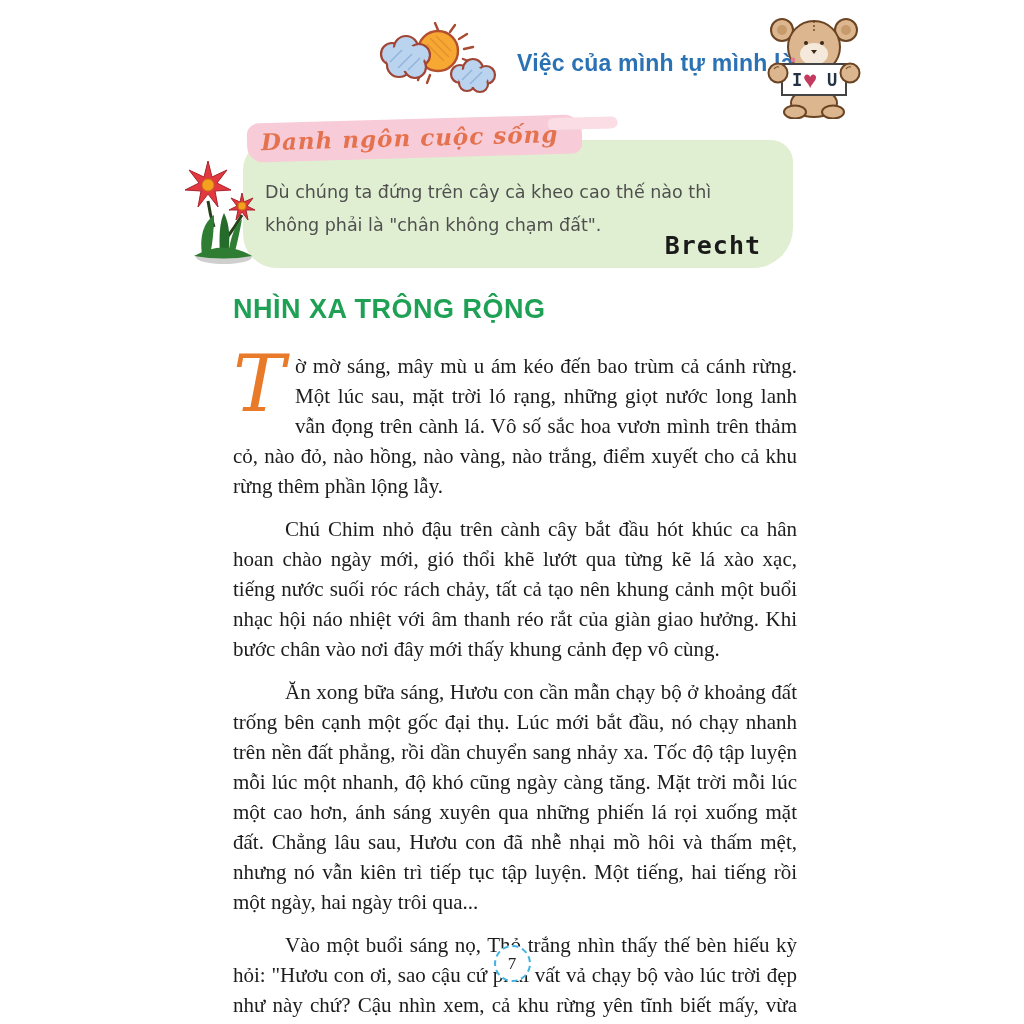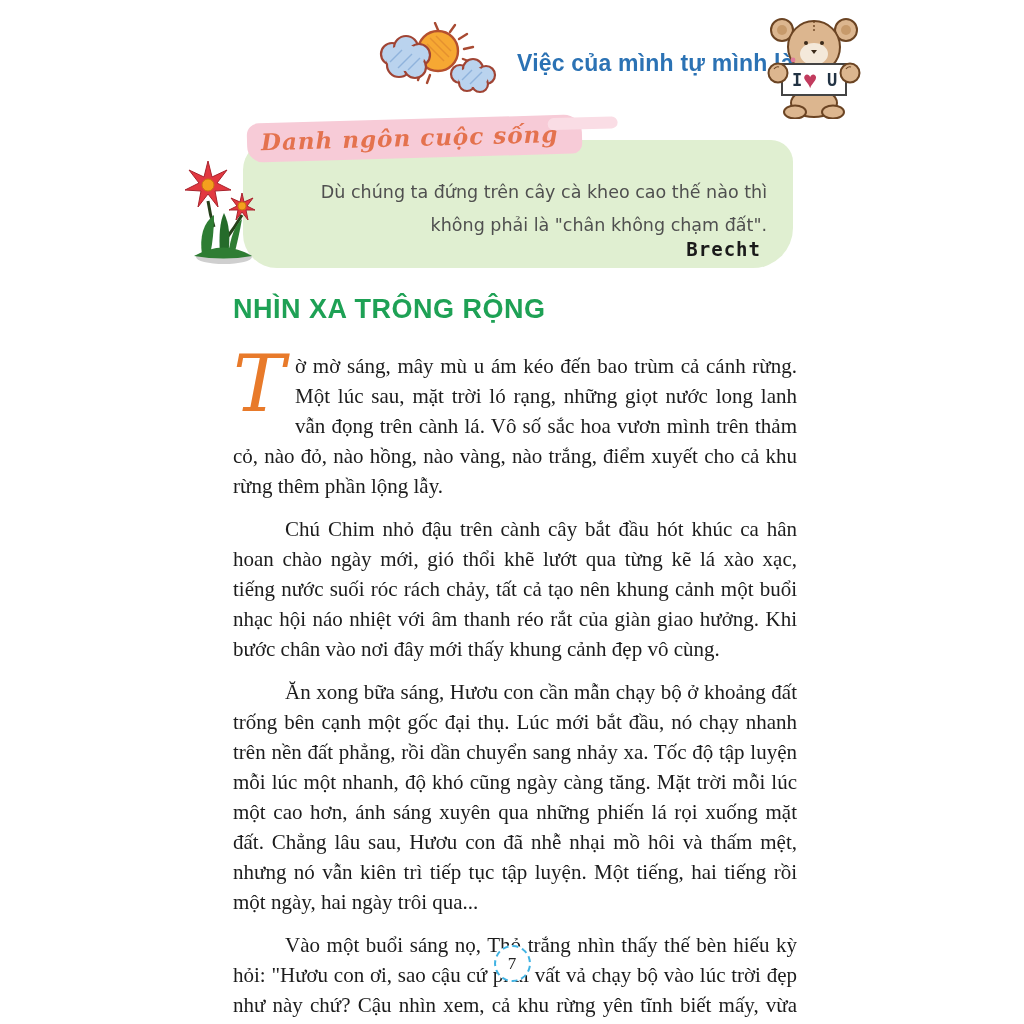--- a/index.html
+++ b/index.html
@@ -15,23 +15,23 @@
   
   .qlabel{position:absolute;left:247px;top:119px;z-index:3;background:#f7cbd7;
     padding:5px 24px 7px 14px;border-radius:12px 18px 10px 16px;transform:rotate(-1.6deg);}
   .qlabel::after{content:"";position:absolute;right:-36px;top:3px;width:70px;height:12px;
     background:#fadde5;border-radius:8px;}
   .qlabel-text{font-family:"DejaVu Serif",serif;font-style:italic;font-weight:bold;
     font-size:23px;color:#e4724e;letter-spacing:1px;position:relative;z-index:2;}
   .qbox{position:absolute;left:243px;top:140px;width:550px;height:128px;background:#e0efd1;
     border-radius:30px 22px 40px 34px;z-index:1;}
   .qtext{margin:0;padding:36px 26px 0 22px;font-family:"DejaVu Sans",sans-serif;font-size:17.5px;
-    line-height:33px;color:#4f4f4f;text-align:right;}
+    line-height:33px;color:#4f4f4f;}
   .qauthor{position:absolute;right:32px;bottom:8px;font-family:"DejaVu Sans Mono",monospace;
-    font-weight:bold;font-size:19px;color:#1a1a1a;letter-spacing:1px;}
+    font-weight:bold;font-size:25px;color:#1a1a1a;letter-spacing:1px;}
   .flower{position:absolute;left:180px;top:155px;width:86px;height:112px;z-index:2;}
 
   
   .story-heading{position:absolute;left:233px;top:294px;width:564px;margin:0;
     font-family:"Liberation Sans",sans-serif;font-weight:bold;font-size:27px;color:#1ea155;
     letter-spacing:0.5px;}
   .bodytext{position:absolute;left:233px;top:351px;width:564px;text-align:justify;
     font-size:21px;line-height:30px;color:#1c1c1c;}
   .bodytext p{margin:0 0 13px 0;}
   .bodytext p.indent{text-indent:52px;}

